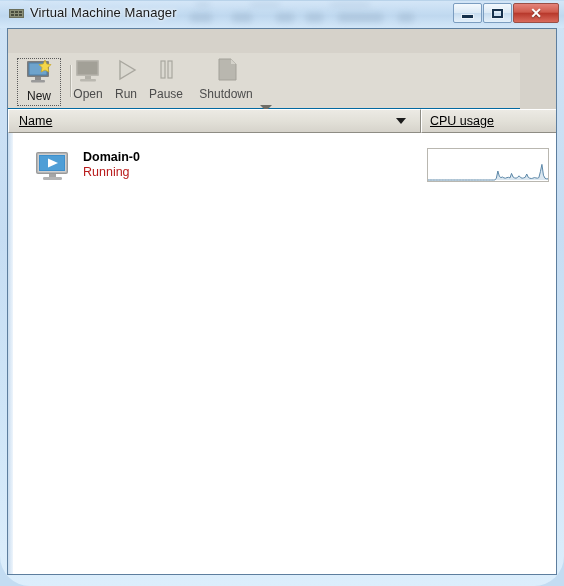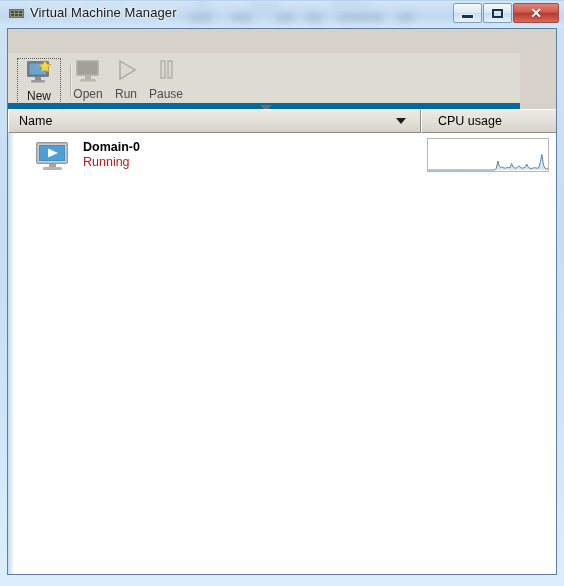--- a/index.html
+++ b/index.html
@@ -12,20 +12,21 @@
 
   
   #window {
     position: absolute;
     left: 0; top: 0;
     width: 564px; height: 586px;
     box-sizing: border-box;
     background: linear-gradient(to bottom,
                 #cfe3f5 0%, #c6ddf3 40%, #cfe5f7 70%, #dceefc 100%);
     border-top: 1px solid #b9d3ea;
+    border-radius: 30px;
   }
 
   
   #titlebar {
     position: absolute;
     left: 0; top: 0;
     width: 564px; height: 27px;
     background: linear-gradient(to bottom,
                 #d4e6f7 0%, #c3dbf1 45%, #bfd8ef 55%, #d3e7f9 100%);
     overflow: hidden;
@@ -116,21 +117,21 @@
     margin-right: 9px;
     white-space: nowrap;
   }
   .menu-item u { text-decoration: underline; }
 
   
   #toolbar {
     position: absolute; left: 0; top: 24px;
     width: 512px; height: 56px;
     background: #dedbd3;
-    border-bottom: 6px solid #0369a1;
+    border-bottom: 1px solid #0369a1;
     box-sizing: border-box;
   }
   .tb-btn {
     position: absolute;
     top: 4px;
     width: 48px; height: 50px;
     display: flex; flex-direction: column;
     align-items: center; justify-content: flex-start;
   }
   .tb-label { font-size: 12px; color: #4c4c4c; margin-top: 2px; white-space: nowrap;}
@@ -166,33 +167,34 @@
     border-right: 6px solid transparent;
     border-top: 6px solid #6f6d66;
   }
 
   
   #colheader {
     position: absolute; left: 0; top: 80px;
     width: 548px; height: 24px;
     display: flex;
     box-sizing: border-box;
+    text-decoration: underline;
   }
   .col {
     box-sizing: border-box;
     background: linear-gradient(to bottom,#eceae4 0%, #e2e0d8 52%, #d6d3cb 100%);
     border: 1px solid #ffffff;
     border-right: 1px solid #8e8c84;
     border-bottom: 1px solid #8e8c84;
     display: flex; align-items: center;
     font-size: 12.5px; color: #000;
     position: relative;
   }
   #col-name { width: 413px; padding-left: 10px; }
-  #col-cpu  { width: 135px; padding-left: 16px; border-right: none;}
+  #col-cpu  { width: 135px; padding-left: 8px; border-right: none;}
   #sort-arrow {
     position: absolute; right: 14px; top: 8px;
     width: 0; height: 0;
     border-left: 5px solid transparent;
     border-right: 5px solid transparent;
     border-top: 6px solid #1c1c1c;
   }
 
   
   #list {
@@ -214,21 +216,21 @@
     border-right: 5px solid transparent;
     border-top: 6px solid #e9e7e1;
   }
   #group-label {
     font-size: 11px;
     color: #f2f0ec;
     letter-spacing: .2px;
   }
 
   #vm-row {
-    position: absolute; left: 0; top: 2px;
+    position: absolute; left: 0; top: 12px;
     width: 548px; height: 50px;
   }
   #vm-icon {
     position: absolute; left: 27px; top: 6px;
     width: 38px; height: 32px;
   }
   #vm-name {
     position: absolute; left: 75px; top: 5px;
     font-size: 12.5px; font-weight: bold; color: #000;
   }
@@ -331,20 +333,27 @@
         <div class="tb-label">Pause</div>
       </div>
 
       <div class="tb-btn" id="btn-run">
         <svg class="tb-icon" viewBox="0 0 30 28">
           <polygon points="9,4 24,13 9,22" fill="#dbd9d1" stroke="#a9a79f" stroke-width="1.4"></polygon>
         </svg>
         <div class="tb-label">Run</div>
       </div>
 
+      <div class="tb-btn" id="btn-shutdown">
+        <svg class="tb-icon" viewBox="0 0 30 28">
+          <path d="M8 2 H20 L25 7 V23 H8 Z" fill="#b9b7af" stroke="#a3a199" stroke-width="1"></path>
+          <path d="M20 2 V7 H25 Z" fill="#d4d2ca"></path>
+        </svg>
+        <div class="tb-label">Shutdown</div>
+      </div>
     </div>
 
     <div id="tb-overflow">
       <div class="tri-down-grey"></div>
     </div>
 
     <div id="colheader">
       <div class="col" id="col-name">
         <span>Name</span>
         <div id="sort-arrow"></div>

